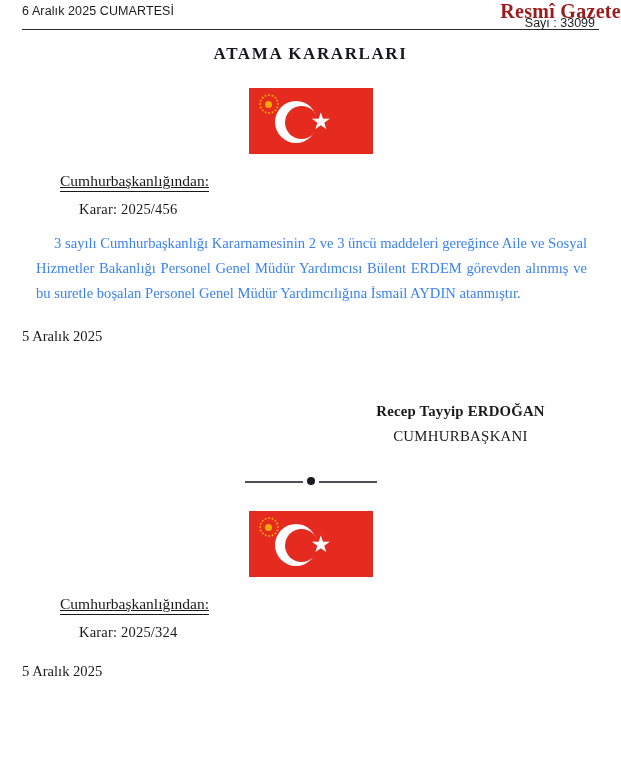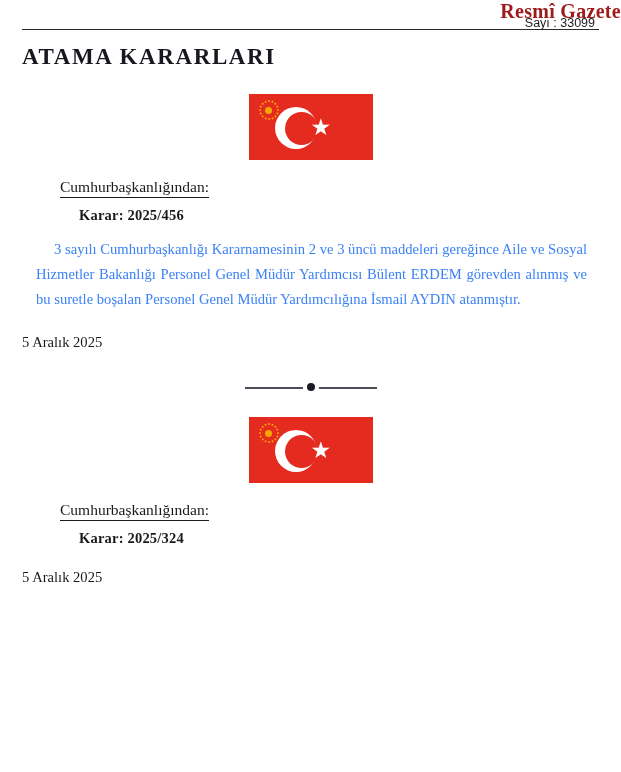--- a/index.html
+++ b/index.html
@@ -61,21 +61,22 @@
   }
 
   
   .page {
     position: relative;
     padding: 0 22px;
     box-sizing: border-box;
   }
 
   .doc-title {
-    font-size: 23px;
+    text-align: center;
+    font-size: 17px;
     font-weight: bold;
     letter-spacing: 1.6px;
     margin-top: 14px;
     color: #17171f;
   }
 
   
   .flag-wrap {
     display: flex;
     justify-content: center;
@@ -154,24 +155,25 @@
   .section { position: relative; }
 
   .from-line {
     font-size: 15.5px;
     margin-left: 38px;
     margin-top: 18px;
     display: inline-block;
     border-bottom: 1px solid #1a1a1a;
     padding-bottom: 1px;
     line-height: 18px;
+    text-decoration: underline;
   }
   .decision-no {
     font-size: 14.5px;
-    font-weight: bold;
+    font-weight: normal;
     margin-left: 57px;
     margin-top: 9px;
     letter-spacing: 0.2px;
   }
   .body-text {
     font-size: 14.6px;
     text-align: justify;
     text-justify: inter-word;
     line-height: 25px;
     margin: 13px 12px 0 14px;
@@ -223,20 +225,21 @@
     width: 8px;
     height: 8px;
     border-radius: 50%;
     background: #1a1a22;
   }
 </style>
 </head>
 <body>
 
 <div class="masthead">
+  <div class="masthead-date">6 Aralık 2025 CUMARTESİ</div>
   <div class="masthead-title">Resmî Gazete</div>
   <div class="masthead-issue">Sayı : 33099</div>
   <div class="masthead-rule"></div>
 </div>
 
 <div class="page">
 
   <div class="doc-title">ATAMA KARARLARI</div>
 
   <div class="section">
@@ -266,20 +269,24 @@
         <div class="crescent-inner"></div>
         <div class="star"></div>
       </div>
     </div>
 
     <div class="from-line">Cumhurbaşkanlığından:</div>
     <div class="decision-no">Karar: 2025/456</div>
     <div class="body-text">3 sayılı Cumhurbaşkanlığı Kararnamesinin 2 ve 3 üncü maddeleri gereğince Aile ve Sosyal Hizmetler Bakanlığı Personel Genel Müdür Yardımcısı Bülent ERDEM görevden alınmış ve bu suretle boşalan Personel Genel Müdür Yardımcılığına İsmail AYDIN atanmıştır.</div>
     <div class="date-line">5 Aralık 2025</div>
 
+    <div class="signature">
+      <div class="name">Recep Tayyip ERDOĞAN</div>
+      <div class="role">CUMHURBAŞKANI</div>
+    </div>
 
     <div class="separator">
       <div class="bar left"></div>
       <div class="dot"></div>
       <div class="bar right"></div>
     </div>
   </div>
 
   <div class="section">
 

